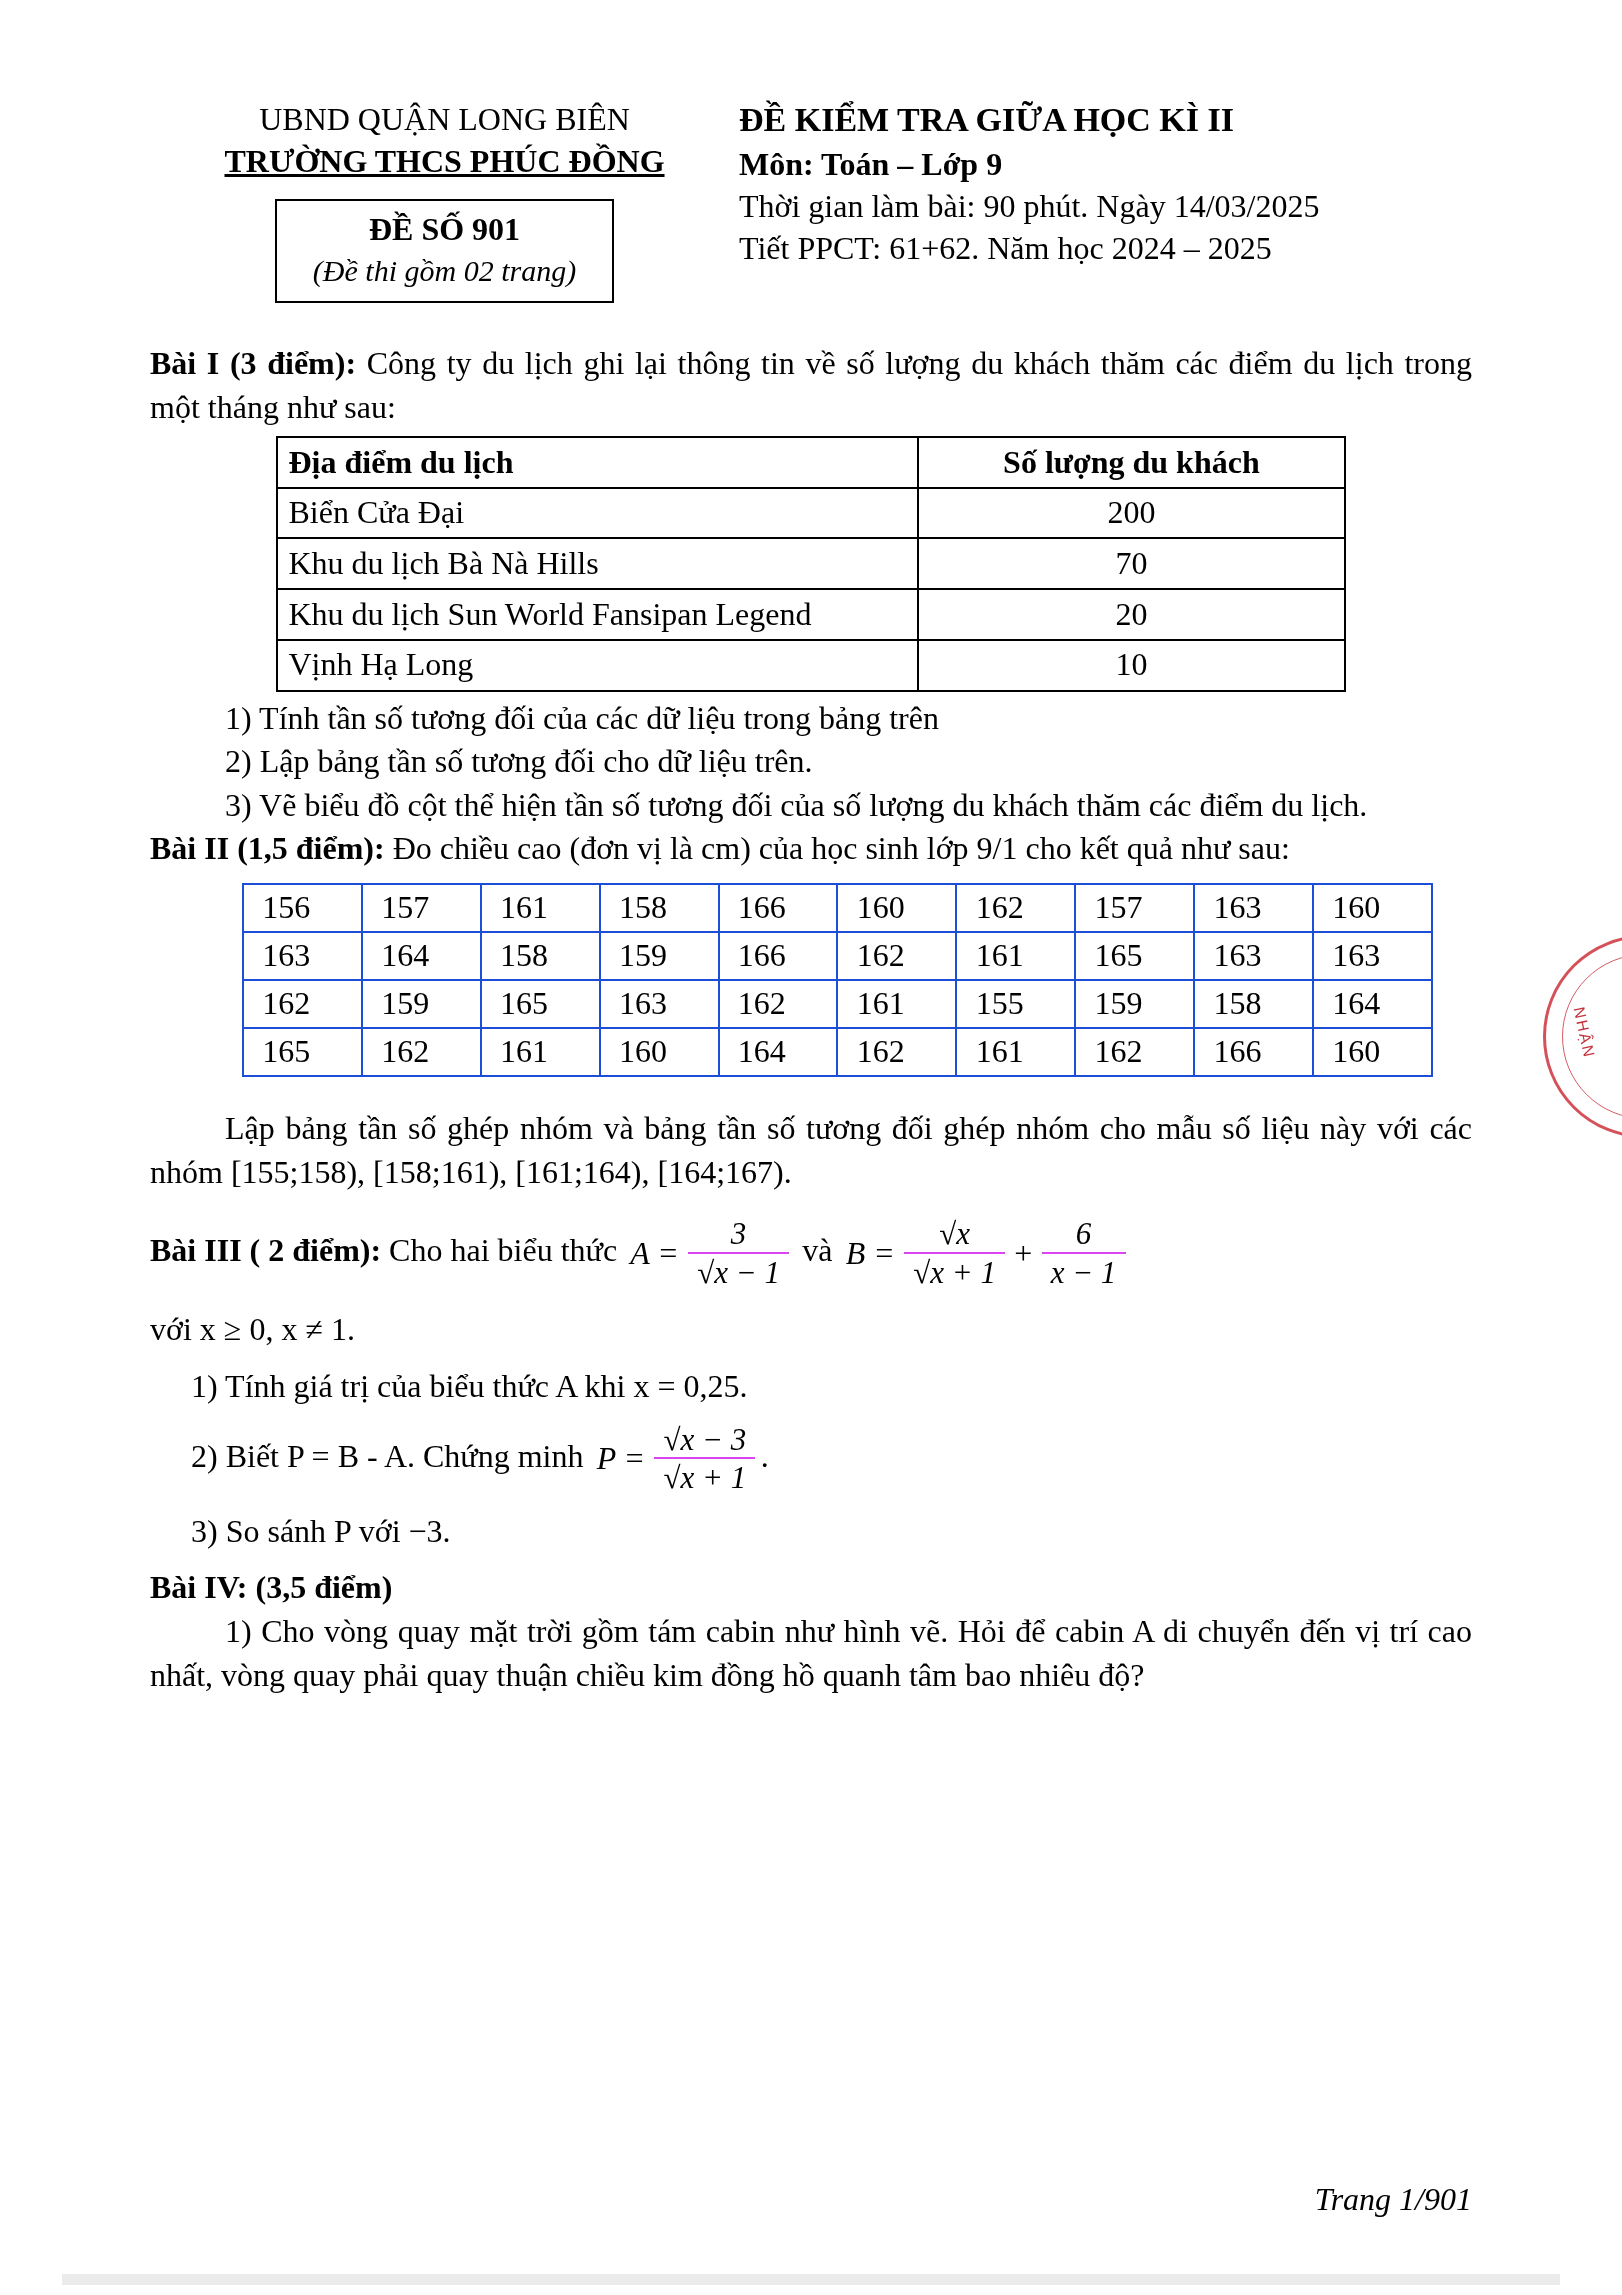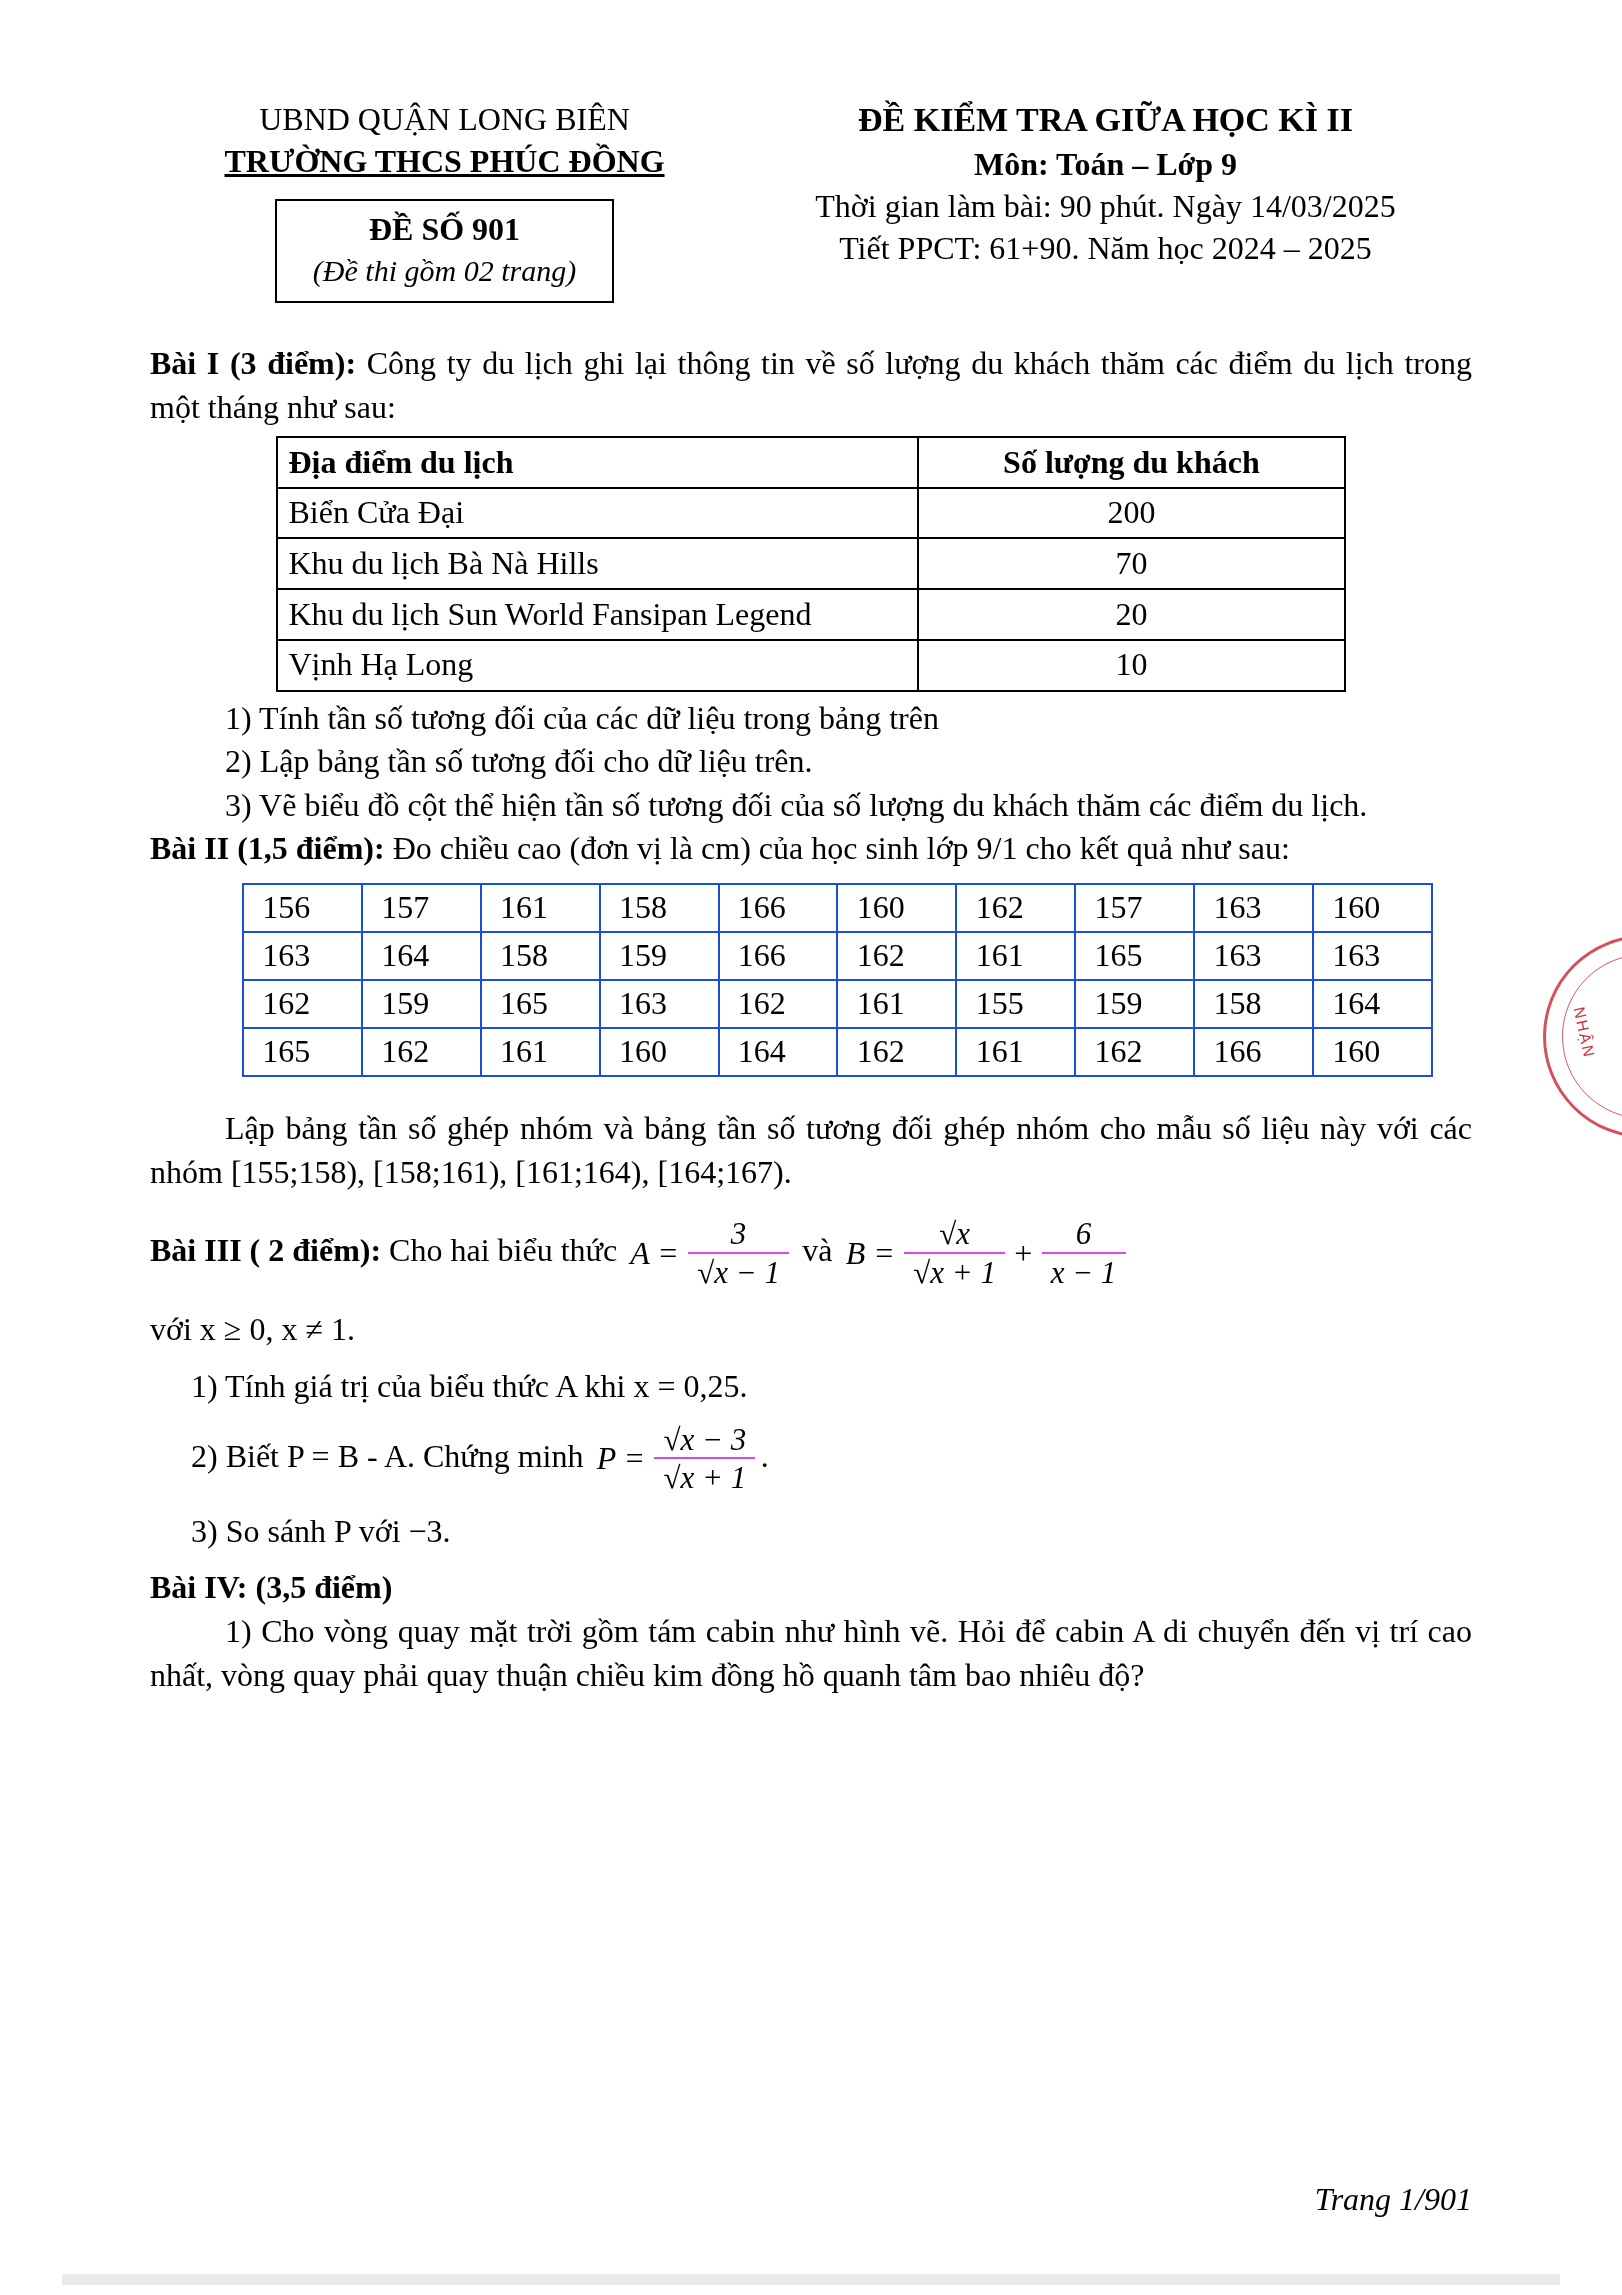--- a/index.html
+++ b/index.html
@@ -12,21 +12,21 @@
     font-family:"Liberation Serif", serif;
     font-size:32px;
     line-height:1.36;
     color:#000;
   }
   .content { padding:98px 150px 0 150px; }
 
   
   .header { display:flex; margin-bottom:39px; }
   .header-left { width:589px; text-align:center; }
-  .header-right { flex:1; text-align:center; }
+  .header-right { flex:1; }
   .h-line { line-height:1.32; }
   .school { font-weight:bold; text-decoration:underline; }
   .bold { font-weight:bold; }
   .hr-big { font-size:34px; }
   .exam-box { display:inline-block; border:2px solid #000; margin-top:17px; padding:6.5px 36px 9.2px; }
   .box-title { font-weight:bold; }
   .box-sub { font-style:italic; font-size:30px; }
 
   
   .para { text-align:justify; }
@@ -90,21 +90,21 @@
         <div class="h-line school">TRƯỜNG THCS PHÚC ĐỒNG</div>
         <div class="exam-box">
           <div class="box-title">ĐỀ SỐ 901</div>
           <div class="box-sub">(Đề thi gồm 02 trang)</div>
         </div>
       </div>
       <div class="header-right">
         <div class="h-line bold hr-big">ĐỀ KIỂM TRA GIỮA HỌC KÌ II</div>
         <div class="h-line bold">Môn: Toán – Lớp 9</div>
         <div class="h-line">Thời gian làm bài: 90 phút. Ngày 14/03/2025</div>
-        <div class="h-line">Tiết PPCT: 61+90. Năm học 2024 – 2025</div>
+        <div class="h-line">Tiết PPCT: 61+62. Năm học 2024 – 2025</div>
       </div>
     </div>
 
     <p class="para">
       <b>Bài I (3 điểm):</b>
       <span>Công ty du lịch ghi lại thông tin về số lượng du khách thăm các điểm du lịch trong một tháng như sau:</span>
     </p>
 
     <table class="t1">
       <thead>

